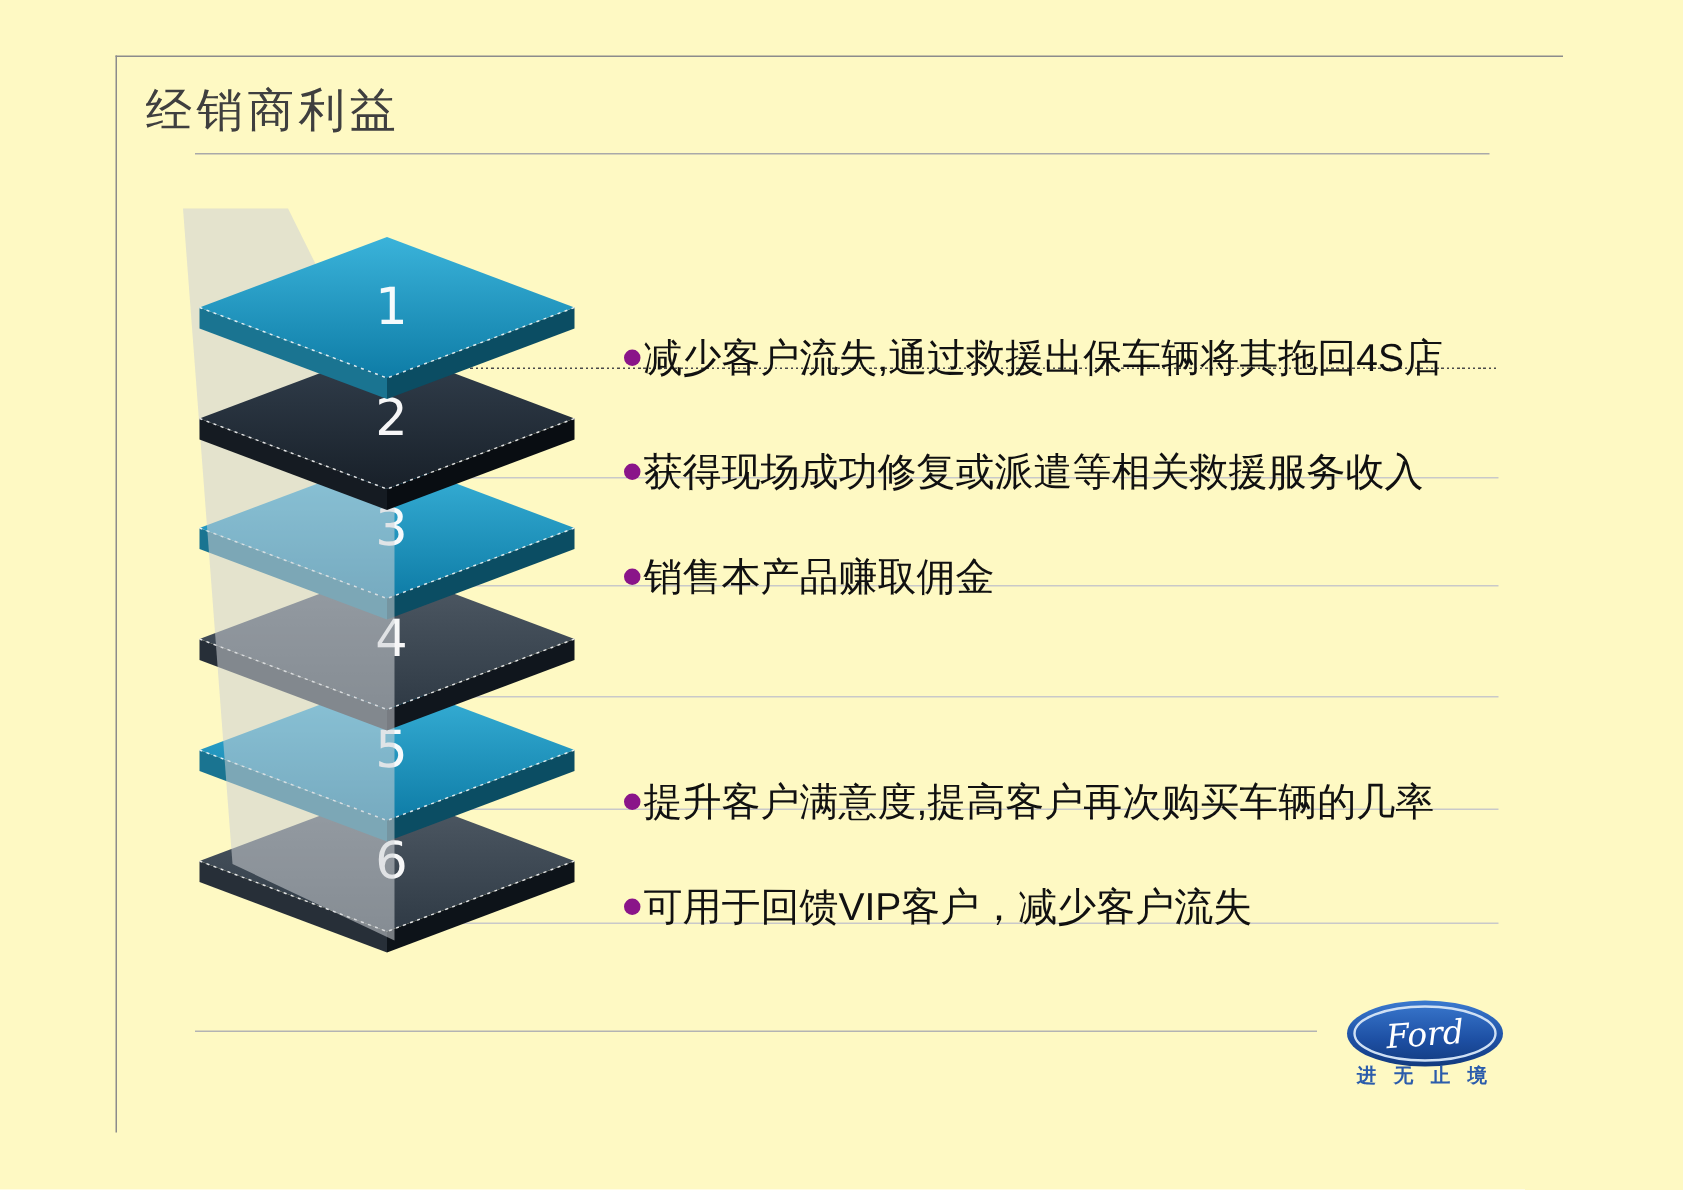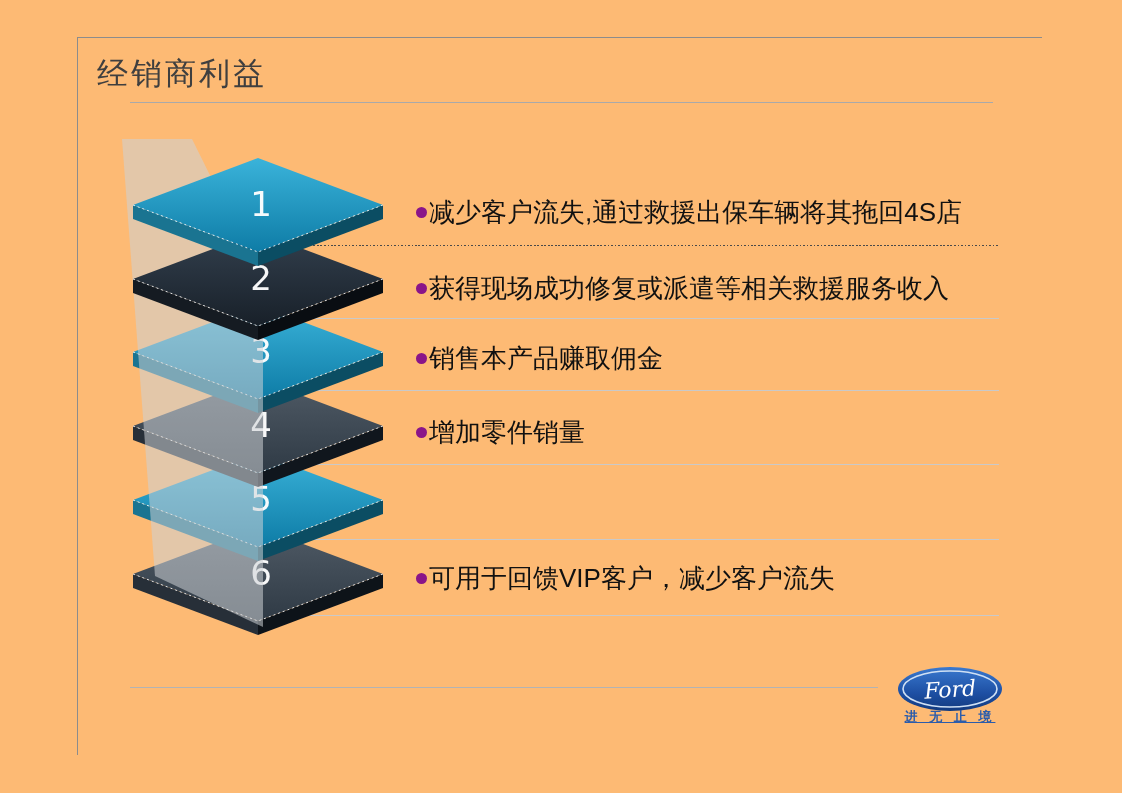--- a/index.html
+++ b/index.html
@@ -1,21 +1,21 @@
 <!DOCTYPE html>
 <html><head>
 <meta charset="utf-8">
 <style>
   * { margin: 0; padding: 0; box-sizing: border-box; }
   html, body { background: #ffffff; }
   body {
     font-family: "Liberation Sans", "DejaVu Sans", sans-serif;
     width: 1122px; height: 793px; position: relative; overflow: hidden;
   }
-  .slide { position: absolute; inset: 0; background: #fdba74; }
+  .slide { position: absolute; inset: 0; background: #fef9c3; }
 
   
   .frame-top  { position: absolute; left: 77px; top: 37px; width: 965px; height: 1px; background: #8c8c8c; }
   .frame-left { position: absolute; left: 77px; top: 37px; width: 1px; height: 718px; background: #8c8c8c; }
 
   
   .title {
     position: absolute; left: 97px; top: 53px;
     font-family: "Liberation Serif", "DejaVu Serif", serif;
     font-size: 31px; font-weight: normal; color: #3f3f3f; letter-spacing: 3px;
@@ -33,36 +33,36 @@
   
   .stack-svg { position: absolute; left: 90px; top: 130px; width: 340px; height: 530px; z-index: 2; }
   .plate-number {
     font-family: "DejaVu Sans", "Liberation Sans", sans-serif;
     font-size: 34px; fill: #ffffff; text-anchor: middle; opacity: 0.96;
   }
 
   
   .item {
     position: absolute; left: 416px; height: 34px; display: flex; align-items: center;
-    z-index: 3; white-space: nowrap;
+    z-index: 3; white-space: nowrap; margin-top: 26px;
   }
   .item-1 { top: 195px; } .item-2 { top: 271px; } .item-3 { top: 341px; }
   .item-4 { top: 415px; } .item-5 { top: 491px; } .item-6 { top: 561px; }
   .bullet {
     width: 11px; height: 11px; border-radius: 50%; background: #8a1589;
     flex: 0 0 11px; margin-right: 2px;
   }
   .item-text { font-size: 26px; color: #111111; letter-spacing: 0px; }
 
   
   .footer-rule { position: absolute; left: 130px; top: 687px; width: 748px; height: 1px; background: #b3b3b3; }
   .ford-logo { position: absolute; left: 895px; top: 665px; width: 110px; height: 48px; }
   .slogan {
     position: absolute; left: 885px; top: 708px; width: 130px; text-align: center;
-    font-size: 13px; font-weight: bold; color: #2b5cab; letter-spacing: 4px; white-space: nowrap; text-decoration: underline;
+    font-size: 13px; font-weight: bold; color: #2b5cab; letter-spacing: 4px; white-space: nowrap;
   }
 </style>
 </head>
 <body>
 
 <div class="slide">
 
   <div class="frame-top"></div>
   <div class="frame-left"></div>
 
@@ -148,23 +148,23 @@
     <span class="item-text">减少客户流失,通过救援出保车辆将其拖回4S店</span>
   </div>
   <div class="item item-3">
     <span class="bullet"></span>
     <span class="item-text">销售本产品赚取佣金</span>
   </div>
   <div class="item item-2">
     <span class="bullet"></span>
     <span class="item-text">获得现场成功修复或派遣等相关救援服务收入</span>
   </div>
-  <div class="item item-4">
+  <div class="item item-5">
     <span class="bullet"></span>
-    <span class="item-text">增加零件销量</span>
+    <span class="item-text">提升客户满意度,提高客户再次购买车辆的几率</span>
   </div>
   <div class="item item-6">
     <span class="bullet"></span>
     <span class="item-text">可用于回馈VIP客户，减少客户流失</span>
   </div>
 
   <div class="footer-rule"></div>
 
   <svg class="ford-logo" viewBox="0 0 110 48">
     <defs>

